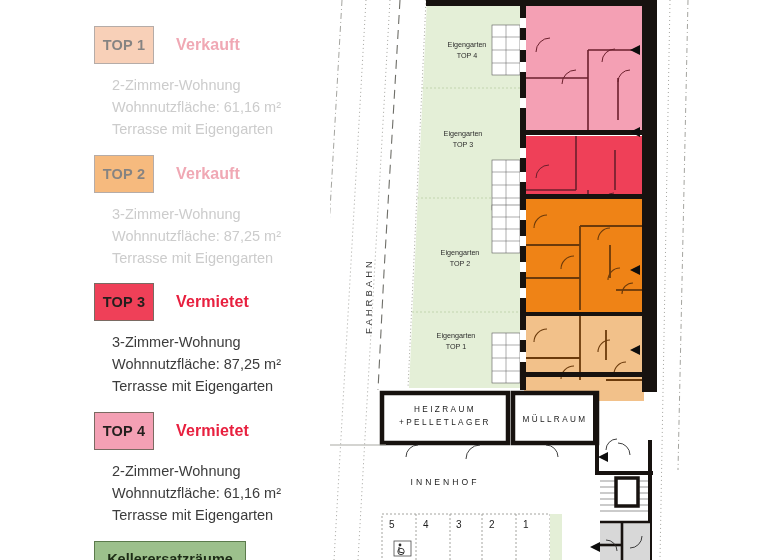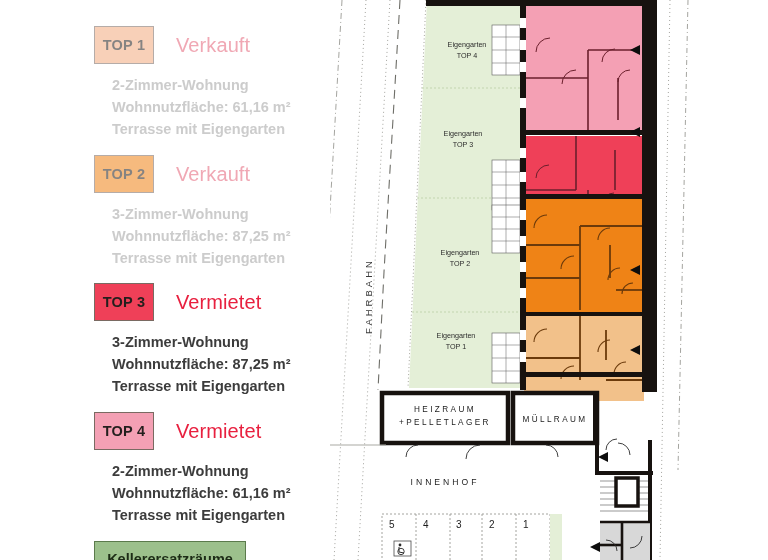--- a/index.html
+++ b/index.html
@@ -18,26 +18,26 @@
   .badge-row { display: flex; align-items: center; }
   .badge {
     width: 60px; height: 38px;
     border: 1.5px solid #7a6a62;
     display: flex; align-items: center; justify-content: center;
     font-size: 14.5px; font-weight: bold; color: #231f1d;
     letter-spacing: .2px;
   }
   .status {
     margin-left: 22px;
-    font-size: 20px;
-    font-weight: normal;
+    font-size: 16px;
+    font-weight: bold;
     color: #e8203f;
     letter-spacing: .1px;
   }
-  .details { margin-top: 10px; margin-left: 18px; font-weight: bold; }
+  .details { margin-top: 10px; margin-left: 18px; }
   .details div {
     font-size: 14.5px;
     line-height: 22px;
     color: #3c3c3c;
     white-space: nowrap;
   }
   .faded .details div { color: #cccccc; }
   .faded .badge { opacity: .55; }
   .faded .status { color: #f0a8b4; }
 

